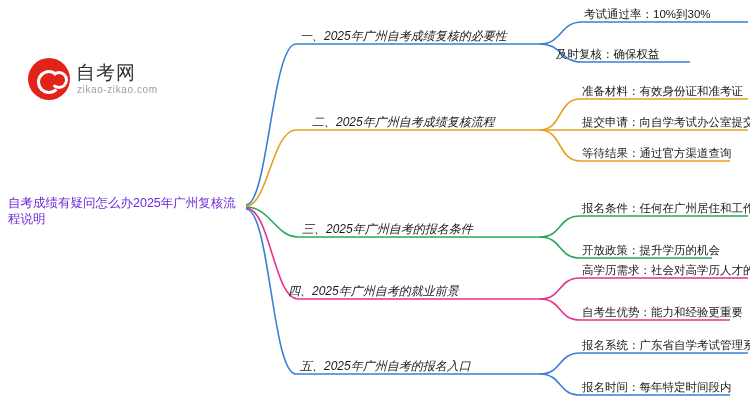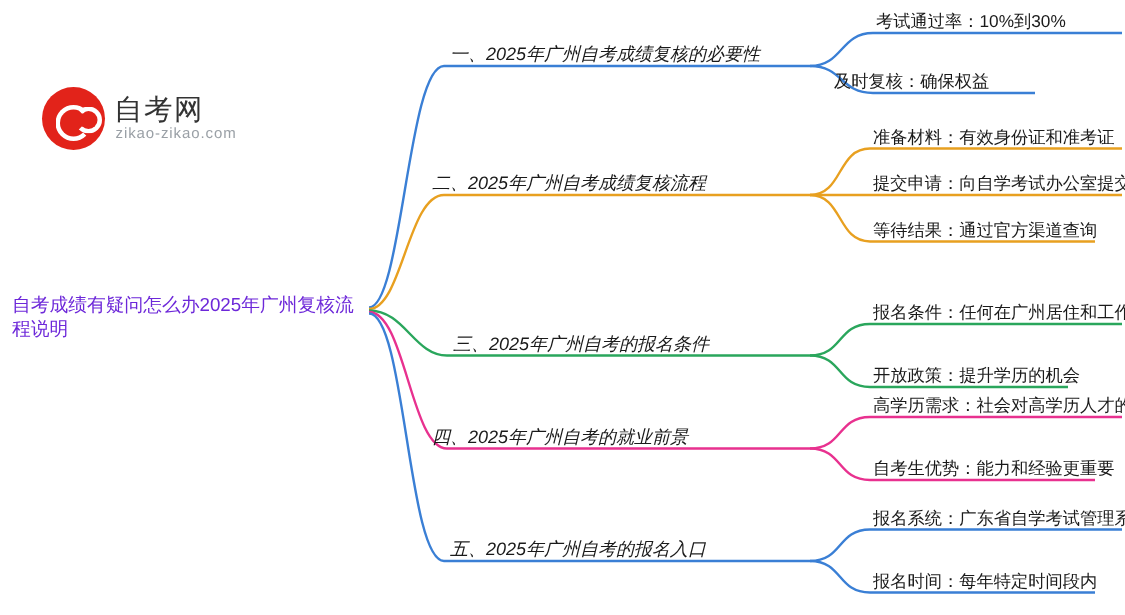--- a/index.html
+++ b/index.html
@@ -145,21 +145,21 @@
     <div class="logo-title">自考网</div>
     <div class="logo-sub">zikao-zikao.com</div>
   </div>
 
   <div class="root-label">自考成绩有疑问怎么办2025年广州复核流程说明</div>
 
   <div class="branch" style="left:300px; top:28px;">一、2025年广州自考成绩复核的必要性</div>
   <div class="leaf" style="left:584px; top:7px;">考试通过率：10%到30%</div>
   <div class="leaf" style="left:556px; top:47px;">及时复核：确保权益</div>
 
-  <div class="branch" style="left:288px; top:114px;">二、2025年广州自考成绩复核流程</div>
+  <div class="branch" style="left:312px; top:114px;">二、2025年广州自考成绩复核流程</div>
   <div class="leaf" style="left:582px; top:84px;">准备材料：有效身份证和准考证</div>
   <div class="leaf" style="left:582px; top:115px;">提交申请：向自学考试办公室提交申请</div>
   <div class="leaf" style="left:582px; top:146px;">等待结果：通过官方渠道查询</div>
 
   <div class="branch" style="left:302px; top:221px;">三、2025年广州自考的报名条件</div>
   <div class="leaf" style="left:582px; top:201px;">报名条件：任何在广州居住和工作的公民</div>
   <div class="leaf" style="left:582px; top:243px;">开放政策：提升学历的机会</div>
 
   <div class="branch" style="left:288px; top:283px;">四、2025年广州自考的就业前景</div>
   <div class="leaf" style="left:582px; top:263px;">高学历需求：社会对高学历人才的需求</div>

